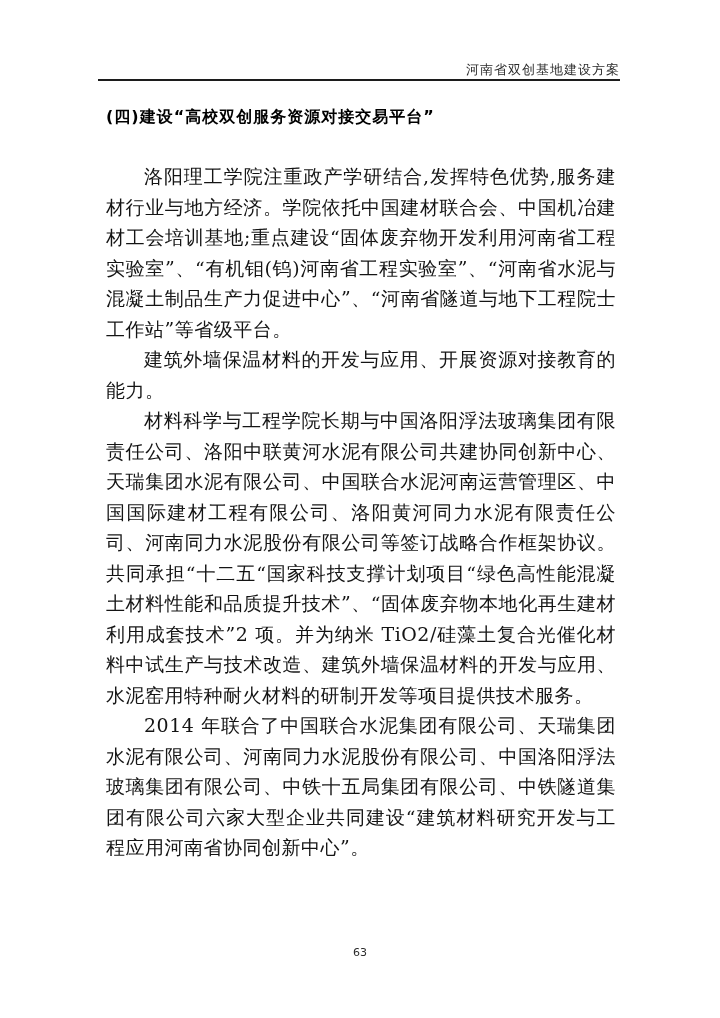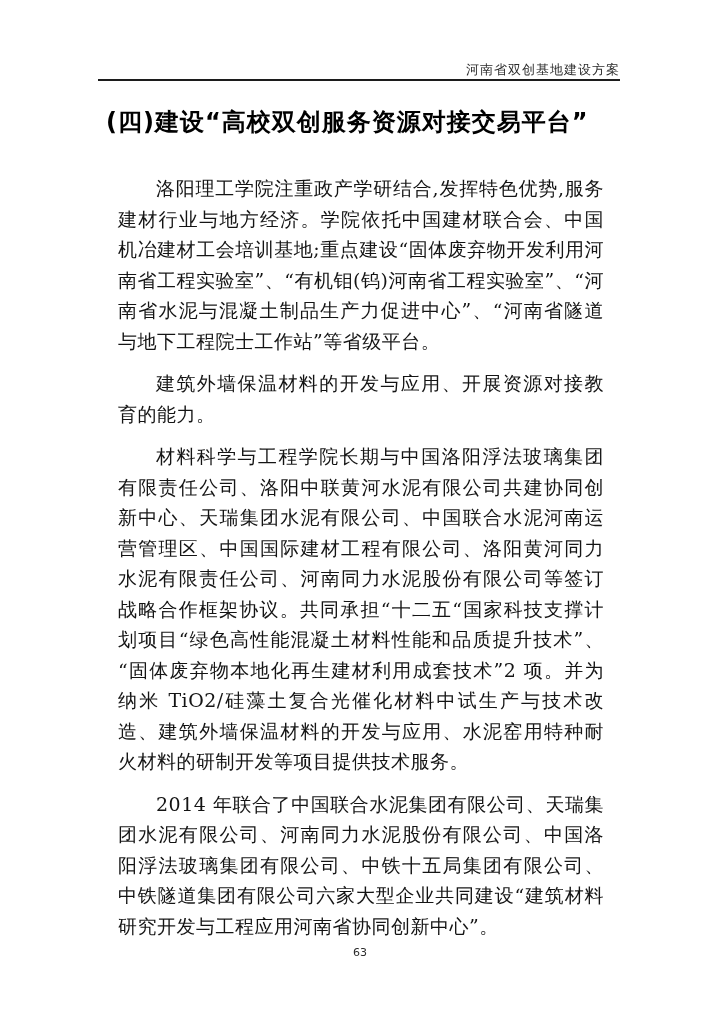--- a/index.html
+++ b/index.html
@@ -35,39 +35,39 @@
     height: 2px;
     background: #1c1c1c;
   }
   .section-heading {
     position: absolute;
     top: 93px;
     left: 106px;
     width: 510px;
     font-family: "DejaVu Sans", "Liberation Sans", sans-serif;
     font-weight: 700;
-    font-size: 24px;
+    font-size: 16px;
     line-height: 26px;
     letter-spacing: 1px;
     color: #000000;
   }
   .body-text {
     position: absolute;
     top: 161px;
     left: 106px;
     width: 510px;
     font-size: 19px;
     line-height: 30.5px;
     letter-spacing: 0.5px;
     text-align: justify;
     text-justify: inter-ideograph;
     color: #141414;
   }
   .body-text p {
-    margin: 12px;
+    margin: 0;
     padding: 0;
     text-indent: 2em;
   }
   .page-footer {
     position: absolute;
     top: 946px;
     left: 0;
     width: 720px;
     text-align: center;
     font-size: 11px;

